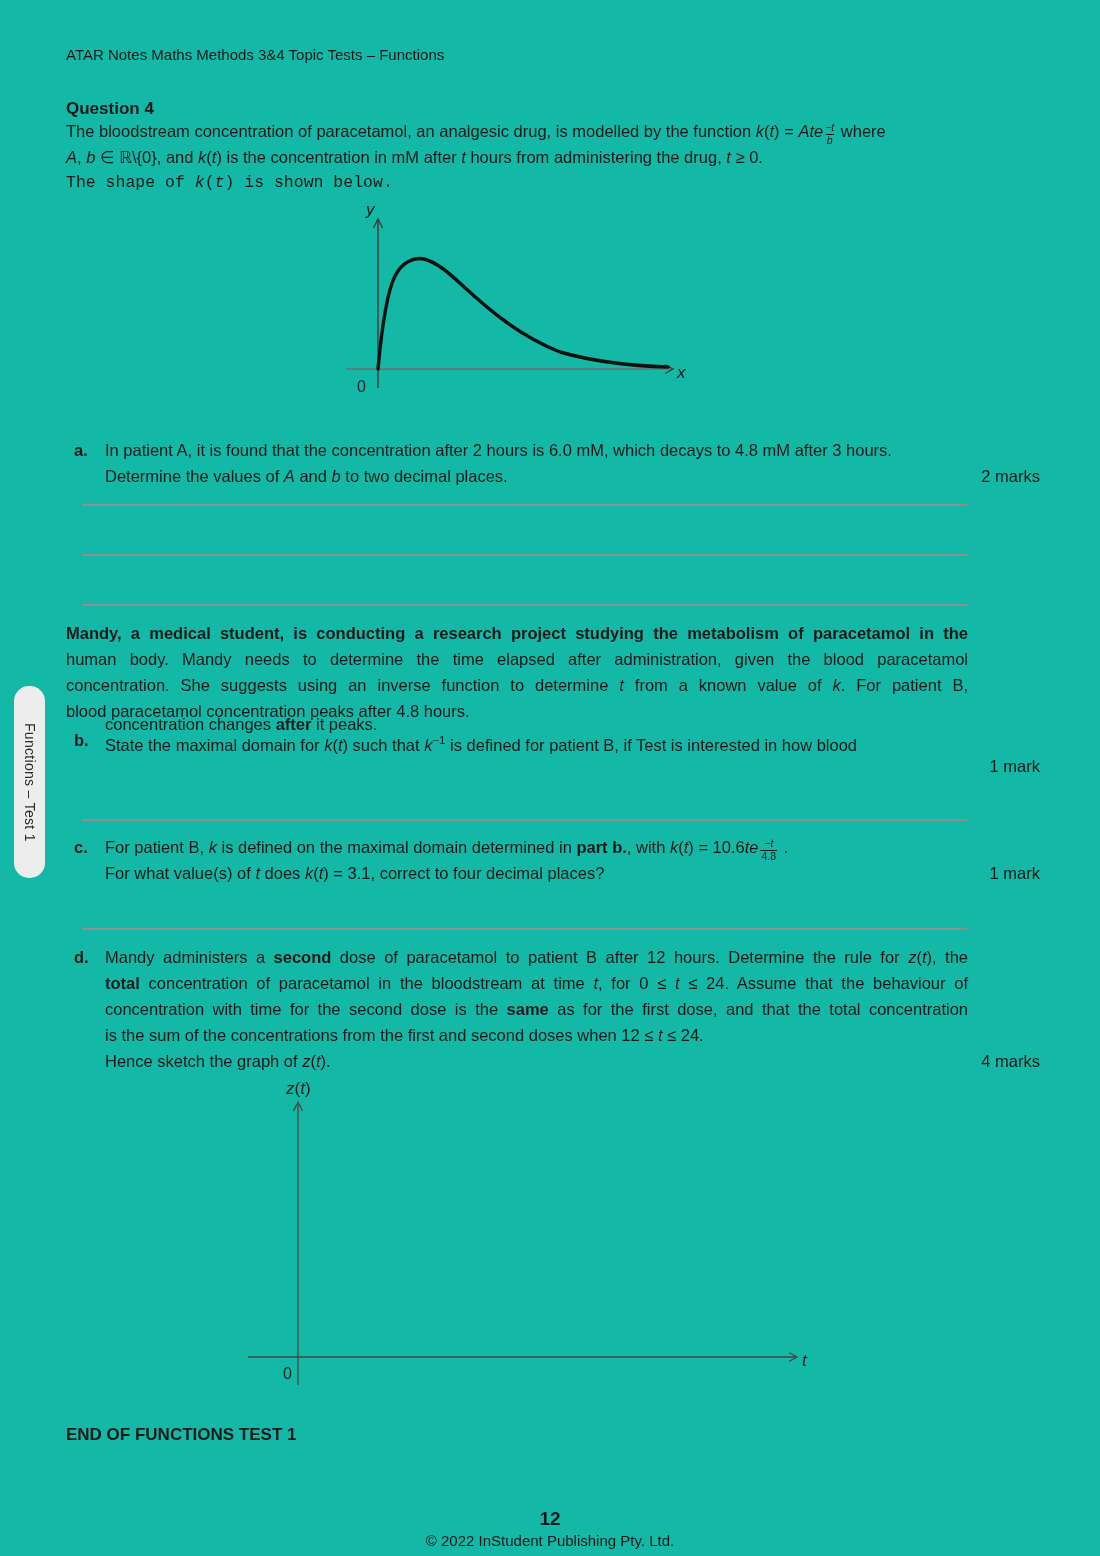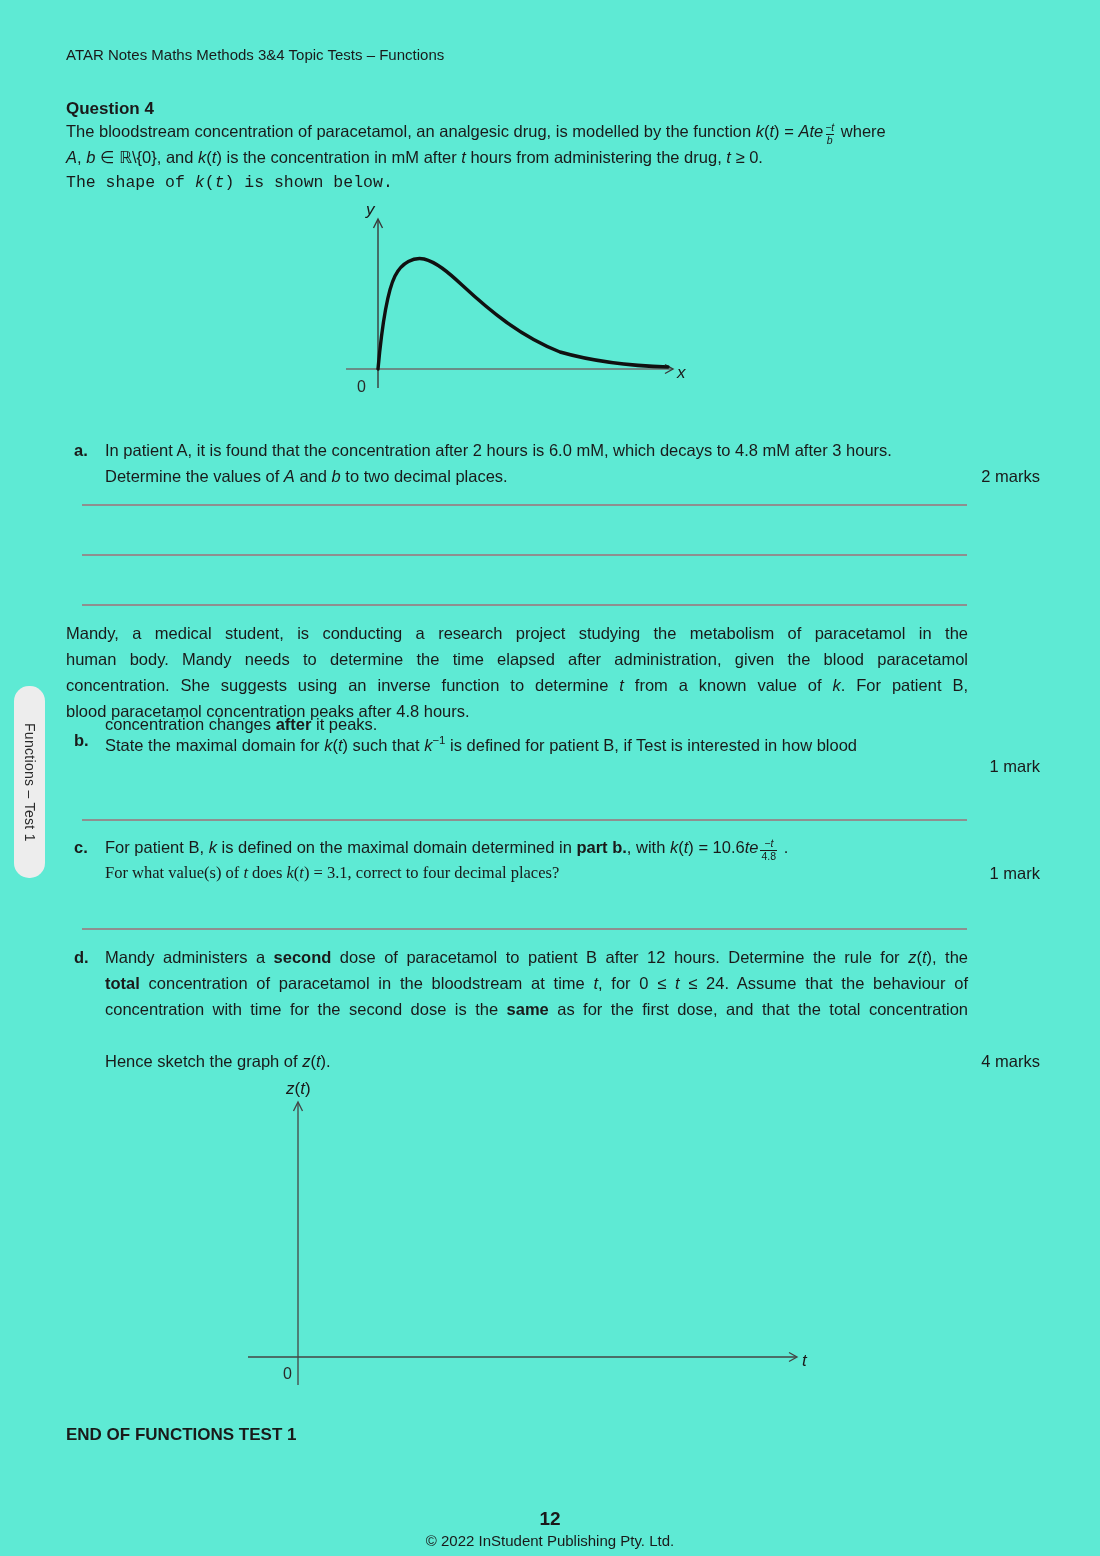--- a/index.html
+++ b/index.html
@@ -1,17 +1,17 @@
 <!DOCTYPE html>
 <html><head>
 <meta charset="utf-8">
 <style>
   html,body{margin:0;padding:0;background:#ffffff;}
   .page{
-    position:relative;width:1100px;height:1556px;background:#5eead4;overflow:hidden;
+    position:relative;width:1100px;height:1556px;background:#14b8a6;overflow:hidden;
     font-family:"Liberation Sans","DejaVu Sans",sans-serif;color:#1a1a1a;
     font-size:16.5px;line-height:26px;
   }
   .abs{position:absolute;}
   .hdr{font-size:15px;}
   .bold{font-weight:bold;}
   .seg-i{font-style:italic;}
   .seg-b{font-weight:bold;}
   .seg-sup{font-size:11.5px;vertical-align:7px;letter-spacing:0;}
   .supfrac{display:inline-flex;flex-direction:column;align-items:center;
@@ -68,46 +68,47 @@
 
   <div class="part-label" style="top:437px;">a.</div>
   <div class="part-text" style="top:437px;"><span>In patient A, it is found that the concentration after 2 hours is 6.0 mM, which decays to 4.8 mM after 3 hours.</span></div>
   <div class="part-text" style="top:463px;"><span>Determine the values of </span><span class="seg-i">A</span><span> and </span><span class="seg-i">b</span><span> to two decimal places.</span></div>
   <div class="marks" style="top:463px;">2 marks</div>
 
   <div class="ansline" style="top:504px;"></div>
   <div class="ansline" style="top:554px;"></div>
   <div class="ansline" style="top:604px;"></div>
 
-  <div class="para just" style="top:620px;"><span>Mandy, a medical student, is conducting a research project studying the metabolism of paracetamol in the</span></div>
+  <div class="para just" style="top:620px;font-weight:bold;"><span>Mandy, a medical student, is conducting a research project studying the metabolism of paracetamol in the</span></div>
   <div class="para just" style="top:672px;"><span>concentration. She suggests using an inverse function to determine </span><span class="seg-i">t</span><span> from a known value of </span><span class="seg-i">k</span><span>. For patient B,</span></div>
   <div class="para just" style="top:646px;"><span>human body. Mandy needs to determine the time elapsed after administration, given the blood paracetamol</span></div>
   <div class="para" style="top:698px;"><span>blood paracetamol concentration peaks after 4.8 hours.</span></div>
 
   <div class="part-label" style="top:727px;">b.</div>
   <div class="part-text" style="top:727px;"><span>State the maximal domain for </span><span class="seg-i">k</span><span>(</span><span class="seg-i">t</span><span>) such that </span><span class="seg-i">k</span><span class="seg-sup">−1</span><span> is defined for patient B, if Test is interested in how blood</span></div>
   <div class="part-text" style="top:711px;"><span>concentration changes </span><span class="seg-b">after</span><span> it peaks.</span></div>
   <div class="marks" style="top:753px;">1 mark</div>
 
   <div class="ansline" style="top:819px;"></div>
 
   <div class="part-label" style="top:834px;">c.</div>
   <div class="part-text" style="top:834px;"><span>For patient B, </span><span class="seg-i">k</span><span> is defined on the maximal domain determined in </span><span class="seg-b">part b.</span><span>, with </span><span class="seg-i">k</span><span>(</span><span class="seg-i">t</span><span>) = 10.6</span><span class="seg-i">te</span><span class="supfrac">
         <span class="fn seg-i">−t</span>
         <span class="fd">4.8</span>
       </span><span> .</span></div>
-  <div class="part-text" style="top:860px;font-family:Liberation Serif, serif;"><span>For what value(s) of </span><span class="seg-i">t</span><span> does </span><span class="seg-i">k</span><span>(</span><span class="seg-i">t</span><span>) = 3.1, correct to four decimal places?</span></div>
+  <div class="part-text" style="top:860px;"><span>For what value(s) of </span><span class="seg-i">t</span><span> does </span><span class="seg-i">k</span><span>(</span><span class="seg-i">t</span><span>) = 3.1, correct to four decimal places?</span></div>
   <div class="marks" style="top:860px;">1 mark</div>
 
   <div class="ansline" style="top:928px;"></div>
 
   <div class="part-label" style="top:944px;">d.</div>
   <div class="part-text just" style="top:944px;"><span>Mandy administers a </span><span class="seg-b">second</span><span> dose of paracetamol to patient B after 12 hours. Determine the rule for </span><span class="seg-i">z</span><span>(</span><span class="seg-i">t</span><span>), the</span></div>
   <div class="part-text just" style="top:970px;"><span class="seg-b">total</span><span> concentration of paracetamol in the bloodstream at time </span><span class="seg-i">t</span><span>, for 0 ≤ </span><span class="seg-i">t</span><span> ≤ 24. Assume that the behaviour of</span></div>
   <div class="part-text just" style="top:996px;"><span>concentration with time for the second dose is the </span><span class="seg-b">same</span><span> as for the first dose, and that the total concentration</span></div>
+  <div class="part-text" style="top:1022px;"><span>is the sum of the concentrations from the first and second doses when 12 ≤ </span><span class="seg-i">t</span><span> ≤ 24.</span></div>
   <div class="part-text" style="top:1048px;"><span>Hence sketch the graph of </span><span class="seg-i">z</span><span>(</span><span class="seg-i">t</span><span>).</span></div>
   <div class="marks" style="top:1048px;">4 marks</div>
 
   <svg class="abs" style="left:240px;top:1072px;" width="580" height="320" viewBox="0 0 580 320">
     <line x1="8" y1="285" x2="556" y2="285" stroke="#444444" stroke-width="1.3"></line>
     <path d="M549,280.5 L557,285 L549,289.5" fill="none" stroke="#444444" stroke-width="1.3"></path>
     <line x1="58" y1="31" x2="58" y2="313" stroke="#444444" stroke-width="1.3"></line>
     <path d="M53.5,39 L58,30 L62.5,39" fill="none" stroke="#444444" stroke-width="1.3"></path>
   </svg>
   <div class="axis-label" style="left:286px;top:1076px;"><span class="seg-i">z</span><span>(</span><span class="seg-i">t</span><span>)</span></div>

